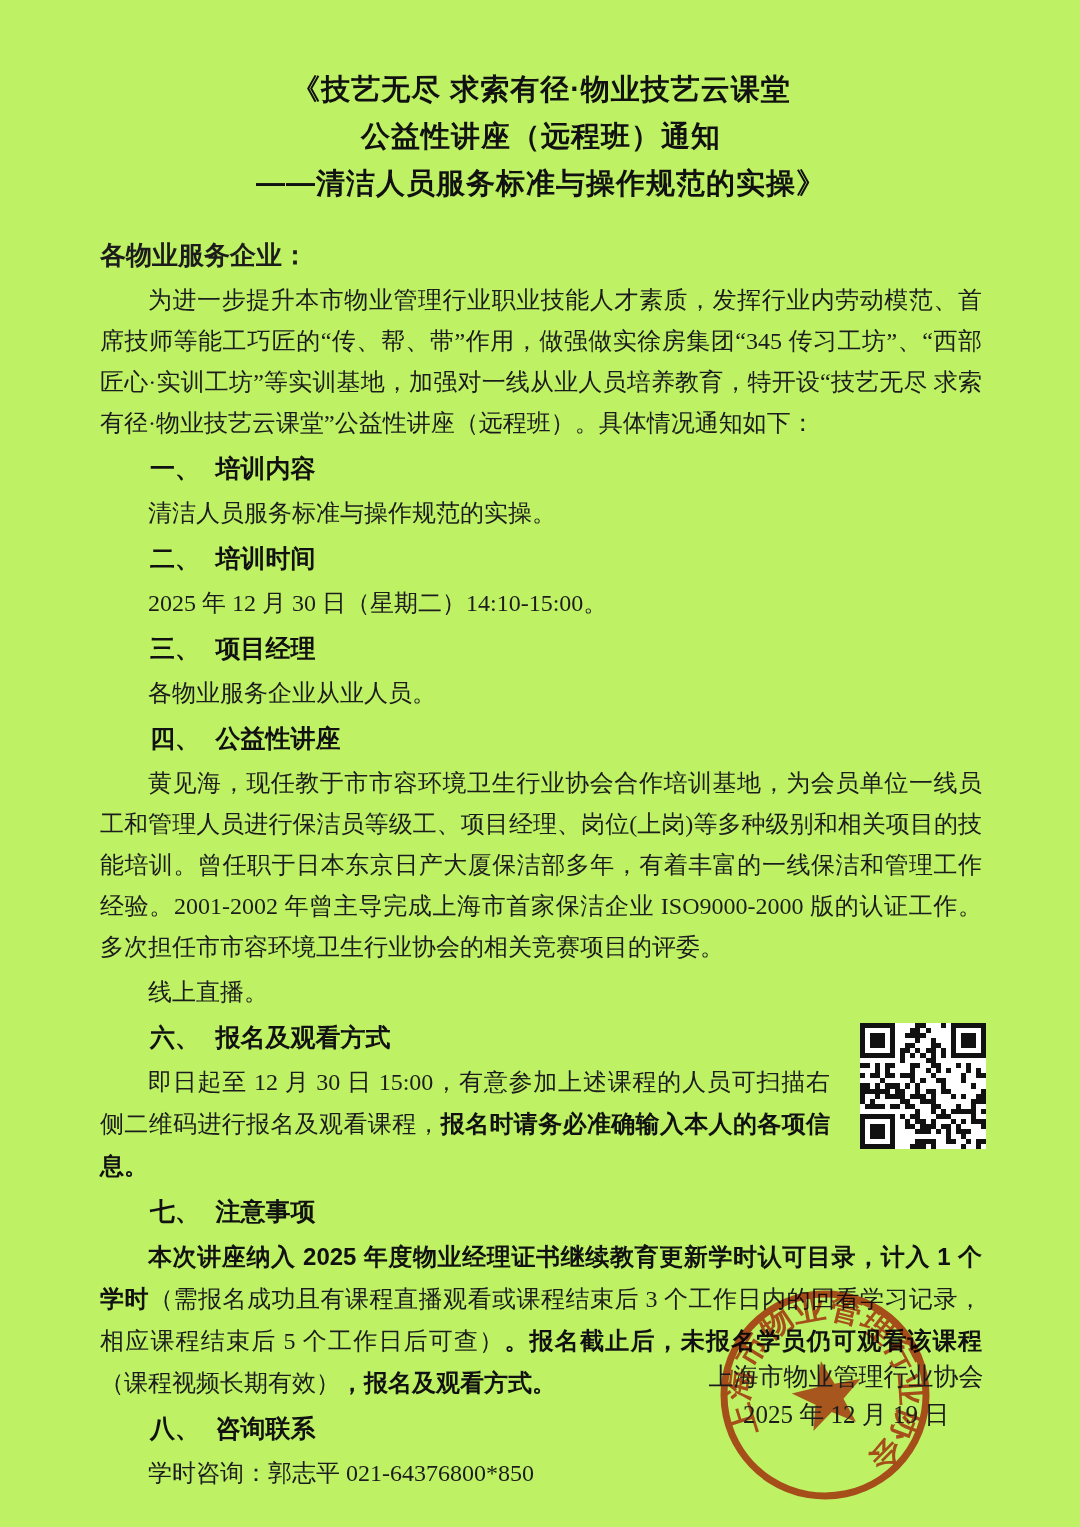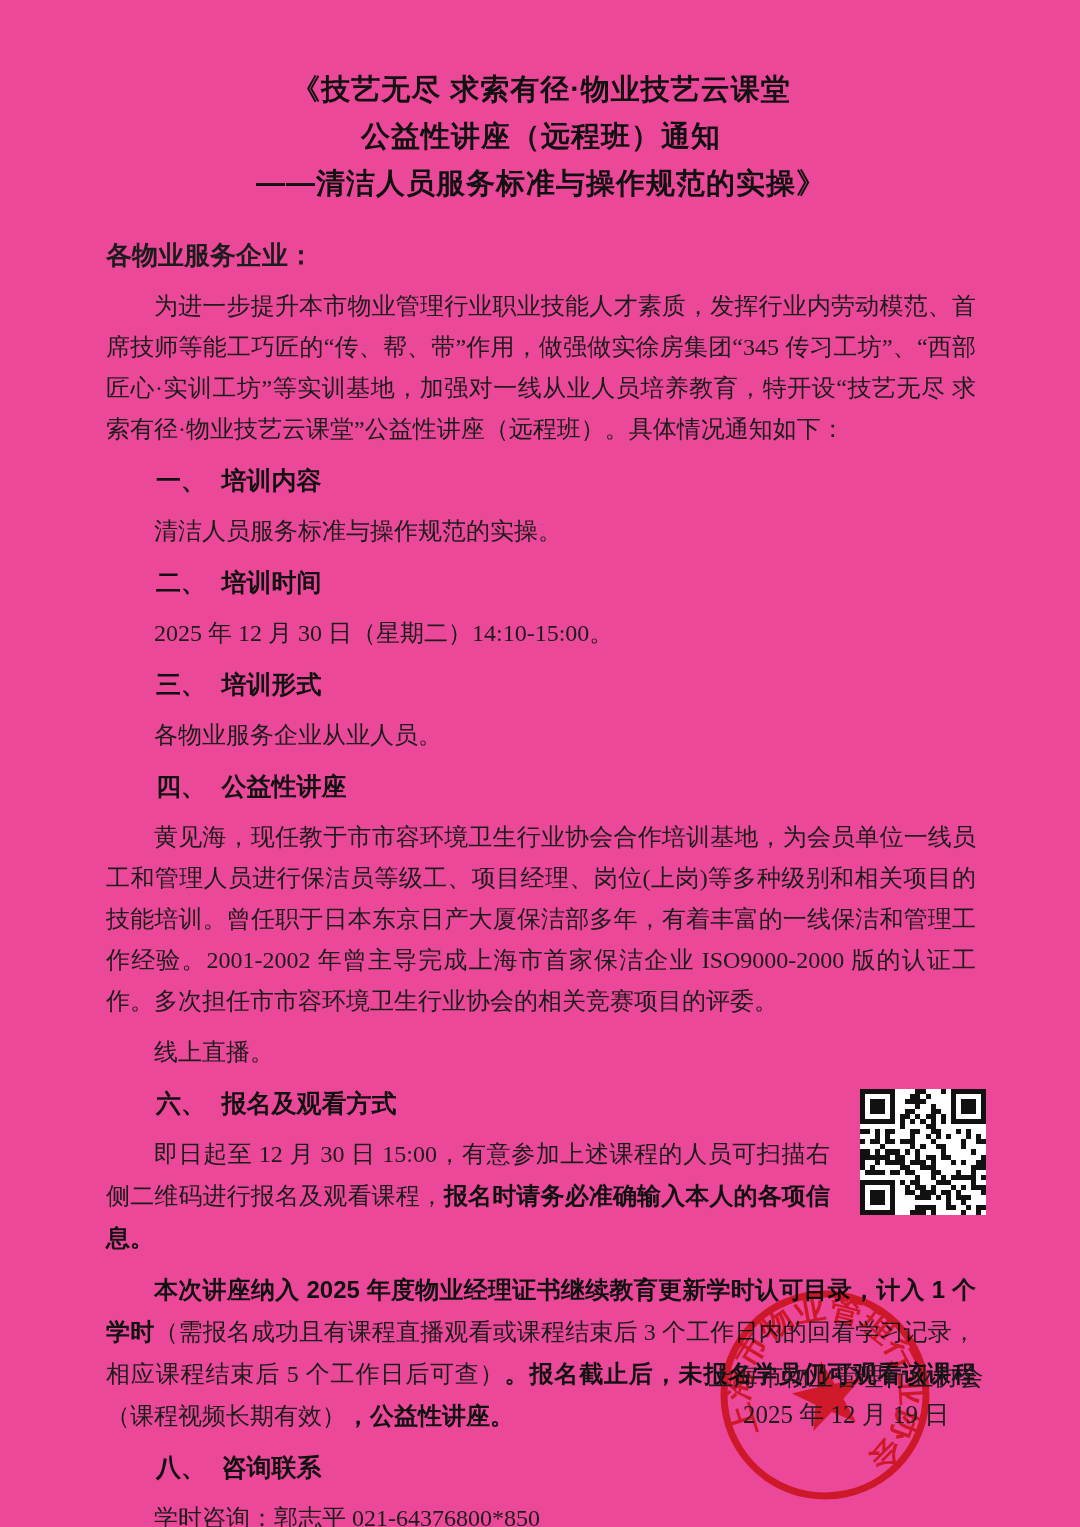--- a/index.html
+++ b/index.html
@@ -1,38 +1,38 @@
 <!DOCTYPE html>
 <html><head>
 <meta charset="utf-8">
 <style>
   html, body { margin: 0; padding: 0; background: #ffffff; }
   .page {
     position: relative;
     width: 1080px;
     height: 1527px;
-    background: #ec4899;
+    background: #bef264;
     overflow: hidden;
     font-family: "Liberation Serif", serif;
     color: #1c1c1c;
   }
   .content { padding: 66px 94px 0 96px; }
 
   .title {
     text-align: center;
     font-family: "Liberation Sans", sans-serif;
     font-weight: 700;
     font-size: 29px;
     line-height: 47px;
     color: #111;
     margin-bottom: 28px;
   }
   .title > div { letter-spacing: 1px; }
 
-  p { margin: 10px; font-size: 24px; line-height: 41px; text-align: justify; }
+  p { margin: 4px; font-size: 24px; line-height: 41px; text-align: justify; }
 
   .salutation {
     font-family: "Liberation Sans", sans-serif;
     font-weight: 700;
     font-size: 26px;
   }
   .indent { text-indent: 2em; }
 
   .sec-h {
     font-family: Liberation Sans, sans-serif;
@@ -98,21 +98,21 @@
     <p class="salutation">各物业服务企业：</p>
 
     <p class="indent">为进一步提升本市物业管理行业职业技能人才素质，发挥行业内劳动模范、首席技师等能工巧匠的“传、帮、带”作用，做强做实徐房集团“345 传习工坊”、“西部匠心·实训工坊”等实训基地，加强对一线从业人员培养教育，特开设“技艺无尽 求索有径·物业技艺云课堂”公益性讲座（远程班）。具体情况通知如下：</p>
 
     <p class="sec-h"><span class="num">一、</span><span class="label">培训内容</span></p>
     <p class="indent">清洁人员服务标准与操作规范的实操。</p>
 
     <p class="sec-h"><span class="num">二、</span><span class="label">培训时间</span></p>
     <p class="indent">2025 年 12 月 30 日（星期二）14:10-15:00。</p>
 
-    <p class="sec-h"><span class="num">三、</span><span class="label">培训形式</span></p>
+    <p class="sec-h"><span class="num">三、</span><span class="label">项目经理</span></p>
     <p class="indent">各物业服务企业从业人员。</p>
 
     <p class="sec-h"><span class="num">四、</span><span class="label">公益性讲座</span></p>
     <p class="indent">黄见海，现任教于市市容环境卫生行业协会合作培训基地，为会员单位一线员工和管理人员进行保洁员等级工、项目经理、岗位(上岗)等多种级别和相关项目的技能培训。曾任职于日本东京日产大厦保洁部多年，有着丰富的一线保洁和管理工作经验。2001-2002 年曾主导完成上海市首家保洁企业 ISO9000-2000 版的认证工作。多次担任市市容环境卫生行业协会的相关竞赛项目的评委。</p>
 
     <p class="indent">线上直播。</p>
 
     <div class="qr-float">
       <svg id="qr-svg" viewBox="0 0 25 25" shape-rendering="crispEdges">
           <rect x="0" y="0" width="25" height="25" fill="#ffffff"></rect>
@@ -310,21 +310,22 @@
           <rect x="20" y="2" width="3" height="3" fill="#111"></rect>
           <rect x="0" y="18" width="7" height="7" fill="#111"></rect>
           <rect x="1" y="19" width="5" height="5" fill="#fff"></rect>
           <rect x="2" y="20" width="3" height="3" fill="#111"></rect>
         </svg>
     </div>
 
     <p class="sec-h"><span class="num">六、</span><span class="label">报名及观看方式</span></p>
     <p class="indent"><span>即日起至 12 月 30 日 15:00，有意参加上述课程的人员可扫描右侧二维码进行报名及观看课程，</span><span class="b">报名时请务必准确输入本人的各项信息。</span></p>
 
-    <p class="indent"><span class="b">本次讲座纳入 2025 年度物业经理证书继续教育更新学时认可目录，计入 1 个学时</span><span>（需报名成功且有课程直播观看或课程结束后 3 个工作日内的回看学习记录，相应课程结束后 5 个工作日后可查）</span><span class="b">。报名截止后，未报名学员仍可观看该课程</span><span>（课程视频长期有效）</span><span class="b">，公益性讲座。</span></p>
+    <p class="sec-h clear"><span class="num">七、</span><span class="label">注意事项</span></p>
+    <p class="indent"><span class="b">本次讲座纳入 2025 年度物业经理证书继续教育更新学时认可目录，计入 1 个学时</span><span>（需报名成功且有课程直播观看或课程结束后 3 个工作日内的回看学习记录，相应课程结束后 5 个工作日后可查）</span><span class="b">。报名截止后，未报名学员仍可观看该课程</span><span>（课程视频长期有效）</span><span class="b">，报名及观看方式。</span></p>
 
     <p class="sec-h"><span class="num">八、</span><span class="label">咨询联系</span></p>
     <p class="indent">学时咨询：郭志平 021-64376800*850</p>
   </div>
 
   <svg class="stamp" viewBox="0 0 234 240">
     <defs>
       <path id="sealArc" d="M 43.6 142.8 A 76 76 0 1 1 128.2 191.5" fill="none"></path>
     </defs>
     <g transform="rotate(-12 115 117)">

